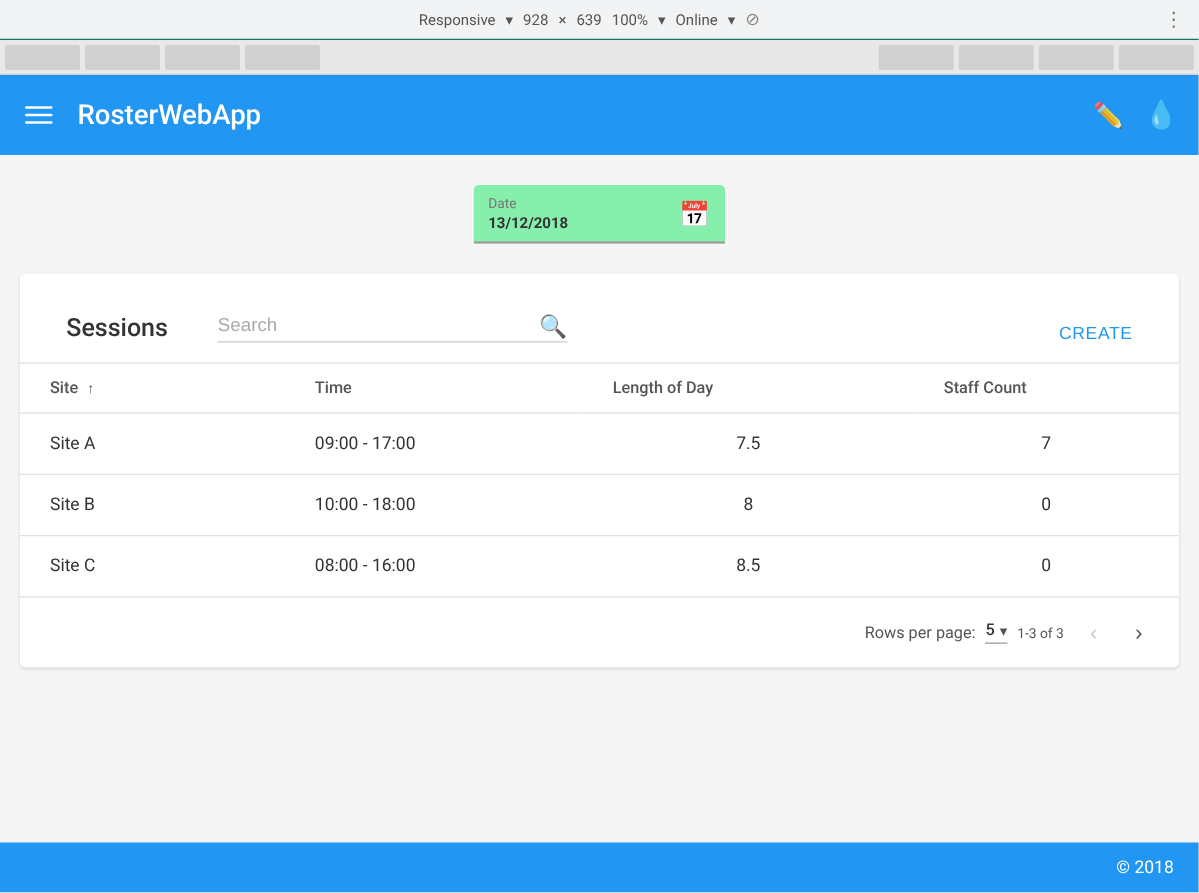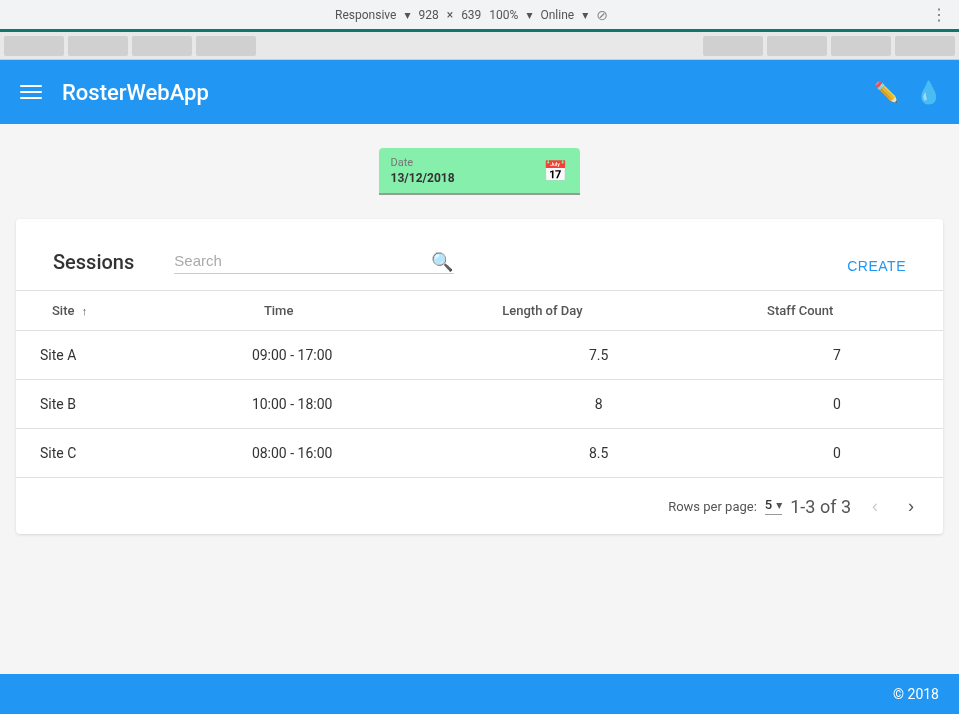--- a/index.html
+++ b/index.html
@@ -7,21 +7,21 @@
       font-family: Roboto, Arial, sans-serif;
       background: #f5f5f5;
       min-height: 714px;
       width: 959px;
       overflow-x: hidden;
     }
 
     
     .browser-bar {
       background: #f1f3f4;
-      border-bottom: 3px solid #0f766e;
+      border-bottom: 1px solid #0f766e;
       padding: 6px 12px;
       display: flex;
       align-items: center;
       justify-content: space-between;
       font-size: 12px;
       color: #555;
       height: 32px;
     }
     .browser-bar-center {
       display: flex;
@@ -200,21 +200,21 @@
 
     
     .sessions-table {
       width: 100%;
       border-collapse: collapse;
     }
     .sessions-table thead tr {
       border-bottom: 1px solid #e0e0e0;
     }
     .sessions-table th {
-      padding: 12px 36px;
+      padding: 12px 24px;
       text-align: left;
       font-size: 13px;
       font-weight: 500;
       color: #555;
     }
     .sessions-table td {
       padding: 16px 24px;
       font-size: 14px;
       color: #333;
     }
@@ -263,21 +263,21 @@
       font-size: 13px;
       color: #333;
       font-weight: 500;
     }
     .chevron-down {
       font-size: 12px;
       color: #555;
     }
     .page-info {
       color: #555;
-      font-size: 18px;
+      font-size: 11px;
     }
     .page-nav {
       display: flex;
       gap: 4px;
     }
     .page-nav-btn {
       width: 32px;
       height: 32px;
       border: none;
       background: none;

